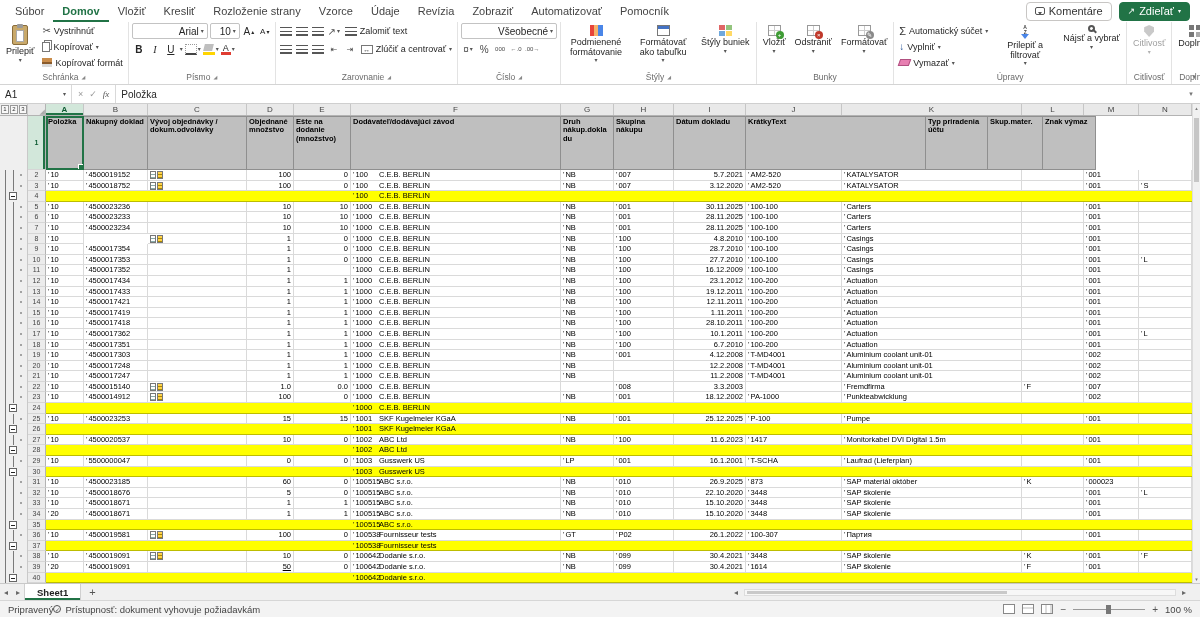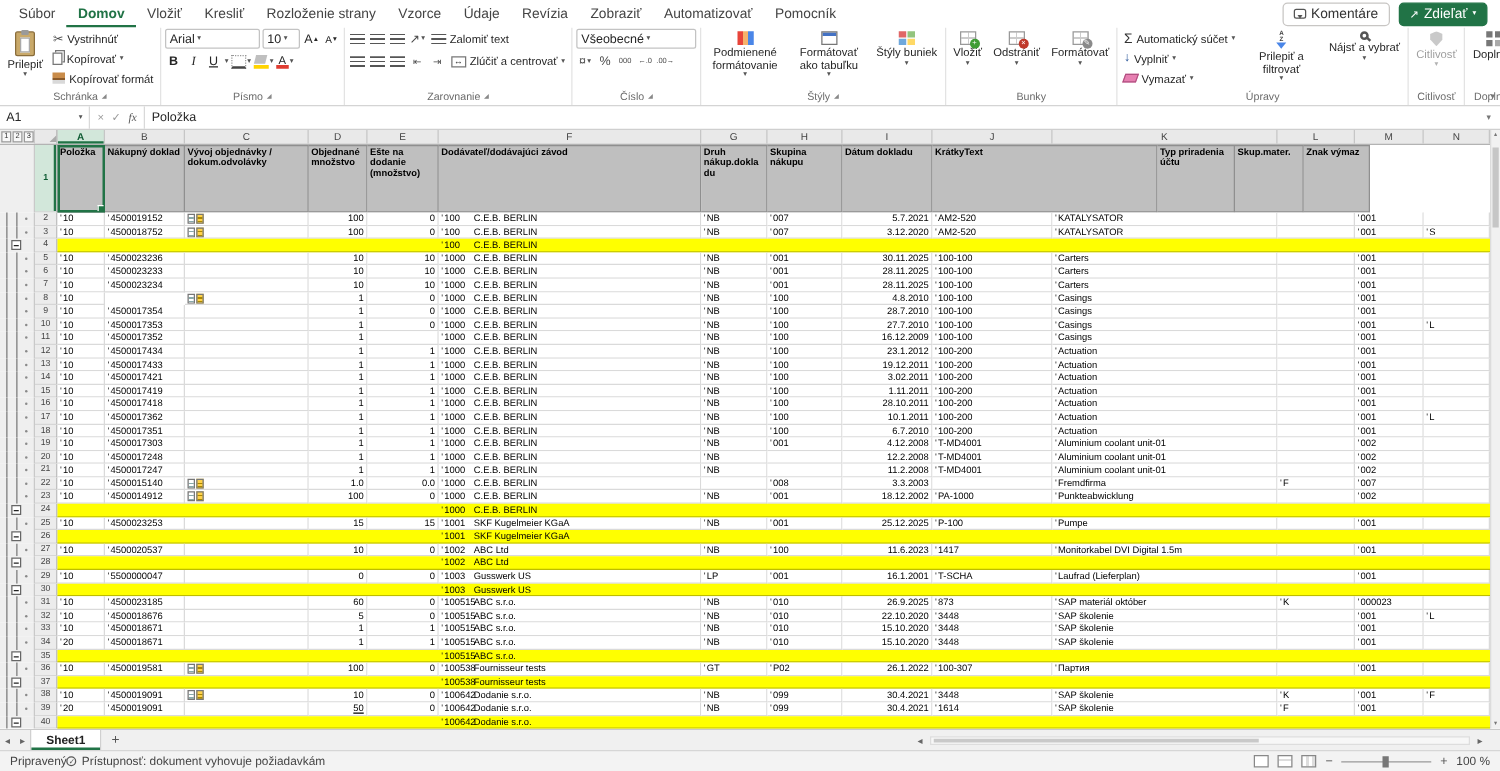--- a/index.html
+++ b/index.html
@@ -22,21 +22,21 @@
   .ribbon{height:63px;display:flex;border-bottom:1px solid #d4d4d4;background:#fff;position:relative;overflow:hidden}
   .rg{display:flex;flex-direction:column;border-right:1px solid #e3e3e3;padding:1px 3px 0;flex:none}
   .rbody{display:flex;gap:3px;align-items:flex-start;flex:1}
   .glabel{display:flex;align-items:center;justify-content:center;gap:3px;font-size:8.5px;color:#6b6b6b;padding:0 1px 2px;margin-top:auto;white-space:nowrap}
   .launcher{font-size:5px;color:#888;line-height:5px}
   .vstack{display:flex;flex-direction:column;gap:1px}
   .smallbtn{display:flex;align-items:center;gap:3px;font-size:9px;height:15px;padding:0 2px;white-space:nowrap;border-radius:2px}
   .bigbtn{display:flex;flex-direction:column;align-items:center;font-size:9px;padding:2px 3px 0;text-align:center;border-radius:2px}
   .bigbtn .cap{line-height:1.08;margin-top:2px;max-width:58px}
   .chv{font-size:6px;color:#555;line-height:6px}
-  .combo{display:flex;align-items:center;justify-content:flex-start;border:1px solid #c3c3c3;background:#fff;height:16px;font-size:10px;padding:0 3px;border-radius:2px;gap:2px}
+  .combo{display:flex;align-items:center;justify-content:flex-end;border:1px solid #c3c3c3;background:#fff;height:16px;font-size:10px;padding:0 3px;border-radius:2px;gap:2px}
   .tbtn{display:flex;align-items:center;justify-content:center;height:16px;min-width:14px;font-size:10px;gap:1px}
   .fontrow{display:flex;gap:2px;align-items:center}
   .gly{font-size:10px;color:#4a4a4a}
   .sup{font-size:6px;vertical-align:super}
   .ic-paste{width:16px;height:20px;border:1px solid #8a6d3b;background:#c9a96a;border-radius:2px;position:relative;display:inline-block}
   .ic-paste::before{content:"";position:absolute;left:3px;top:4px;right:3px;bottom:2px;background:#fff;border:1px solid #aaa}
   .ic-paste::after{content:"";position:absolute;top:-2px;left:4px;right:4px;height:4px;background:#9a9a9a;border-radius:1px}
   .ic-copy{width:8px;height:10px;border:1px solid #777;background:#fff;box-shadow:2px -2px 0 -1px #fff,2px -2px 0 0 #777;display:inline-block}
   .ic-painter{width:10px;height:9px;background:linear-gradient(#c98c4a 0 4px,#8a5a2a 4px 6px,#d9d9d9 6px 100%);display:inline-block}
   .ic-lines{width:12px;height:9px;background:repeating-linear-gradient(to bottom,#565656 0 1.4px,transparent 1.4px 3.6px);display:inline-block}
@@ -756,21 +756,21 @@
           </div>
           <div class="rn">14</div>
           <div class="cell tk" style="width: 38px;">10</div>
           <div class="cell tk" style="width: 64px;">4500017421</div>
           <div class="cell" style="width: 99px;"></div>
           <div class="cell ar" style="width: 47px;">1</div>
           <div class="cell ar" style="width: 57px;">1</div>
           <div class="cell" style="width: 210px;"><span class="fno tk">1000</span><span class="fnm">C.E.B. BERLIN</span></div>
           <div class="cell tk" style="width: 53px;">NB</div>
           <div class="cell tk" style="width: 60px;">100</div>
-          <div class="cell ar" style="width: 72px;">3.02.2011</div>
+          <div class="cell ar" style="width: 72px;">12.11.2011</div>
           <div class="cell tk" style="width: 96px;">100-200</div>
           <div class="cell tk" style="width: 180px;">Actuation</div>
           <div class="cell" style="width: 62px;"></div>
           <div class="cell tk" style="width: 55px;">001</div>
           <div class="cell" style="width: 53px;"></div>
         </div>
         <div class="grow">
           <div class="olc">
             <span class="gl1"></span>
             <span class="gl2"></span>

